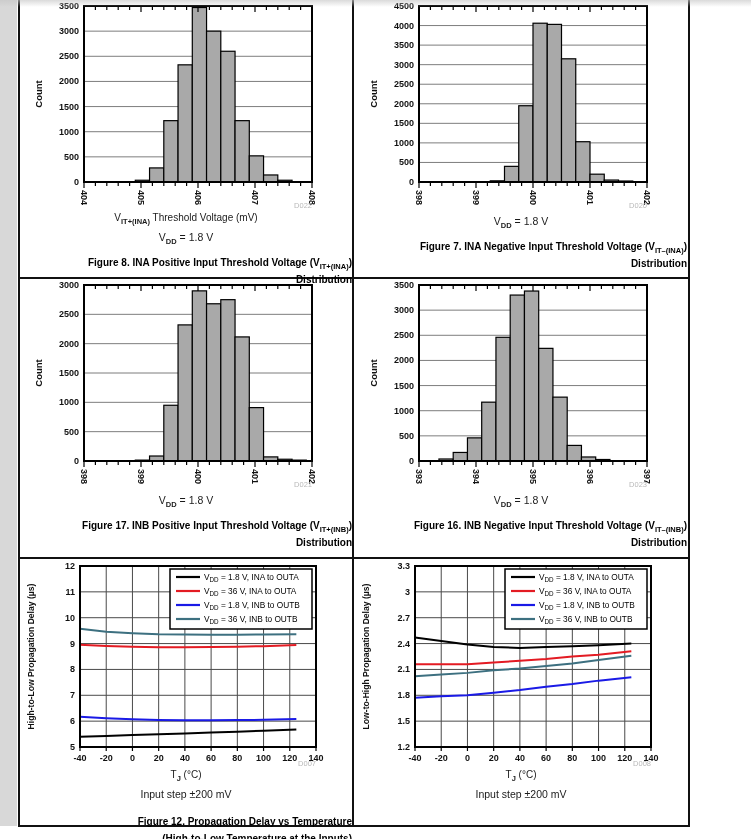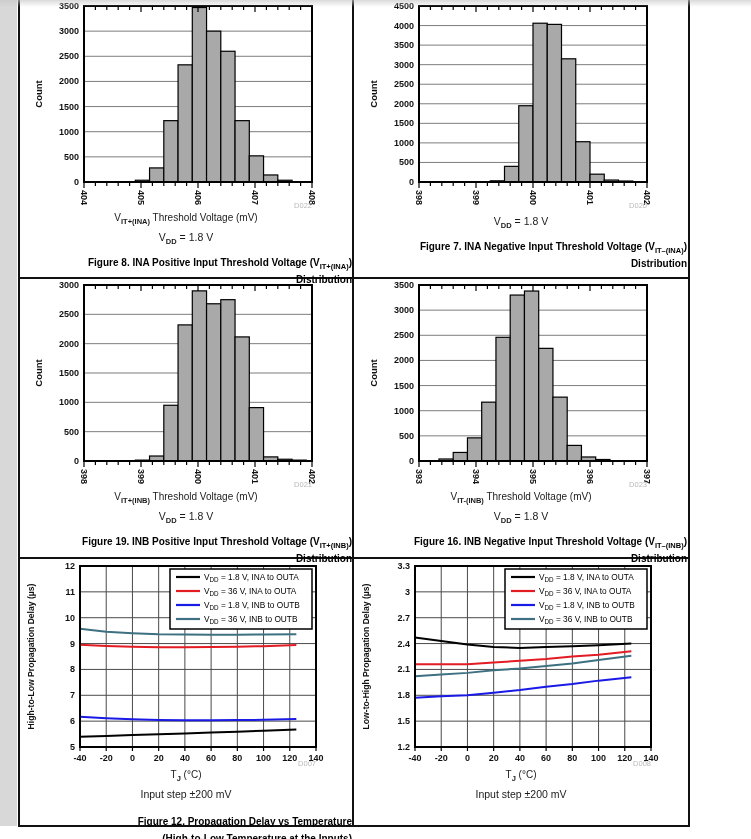--- a/index.html
+++ b/index.html
@@ -284,23 +284,22 @@
       <line x1="291.99999999998704" y1="182" x2="291.99999999998704" y2="188" stroke="#000" stroke-width="1.2"></line>
       <text transform="translate(61,190) rotate(90)" text-anchor="start" class="tick">398</text>
       <text transform="translate(118,190) rotate(90)" text-anchor="start" class="tick">399</text>
       <text transform="translate(175,190) rotate(90)" text-anchor="start" class="tick">400</text>
       <text transform="translate(232,190) rotate(90)" text-anchor="start" class="tick">401</text>
       <text transform="translate(289,190) rotate(90)" text-anchor="start" class="tick">402</text>
       <rect x="64" y="6" width="228" height="176" fill="none" stroke="#000" stroke-width="2"></rect>
       <text transform="translate(22,94) rotate(-90)" text-anchor="middle" class="ylab">Count</text>
       <text x="292" y="208" text-anchor="end" class="wm">D021</text>
     </svg>
-  <div class="xlabel"><span>V</span><sub>IT+(INB)</sub><span> Threshold Voltage (mV)</span></div>
   <div class="cond"><span>V</span><sub>DD</sub><span> = 1.8 V</span></div>
-  <div class="caption cap-hist"><span>Figure 19. INB Positive Input Threshold Voltage (V</span><sub>IT+(INB)</sub><span>)</span><br><span>Distribution</span></div>
+  <div class="caption cap-hist"><span>Figure 17. INB Positive Input Threshold Voltage (V</span><sub>IT+(INB)</sub><span>)</span><br><span>Distribution</span></div>
 </div>
 
 <div class="cell" style="left:355px;top:279px;">
   <svg width="332" height="212">
       <text x="59" y="185" text-anchor="end" class="tick">0</text>
       <line x1="64" y1="156.85714285714286" x2="292" y2="156.85714285714286" stroke="#7d7d7d" stroke-width="1"></line>
       <text x="59" y="159.85714285714286" text-anchor="end" class="tick">500</text>
       <line x1="64" y1="131.71428571428572" x2="292" y2="131.71428571428572" stroke="#7d7d7d" stroke-width="1"></line>
       <text x="59" y="134.71428571428572" text-anchor="end" class="tick">1000</text>
       <line x1="64" y1="106.57142857142857" x2="292" y2="106.57142857142857" stroke="#7d7d7d" stroke-width="1"></line>
@@ -370,21 +369,20 @@
       <line x1="291.99999999998704" y1="182" x2="291.99999999998704" y2="188" stroke="#000" stroke-width="1.2"></line>
       <text transform="translate(61,190) rotate(90)" text-anchor="start" class="tick">393</text>
       <text transform="translate(118,190) rotate(90)" text-anchor="start" class="tick">394</text>
       <text transform="translate(175,190) rotate(90)" text-anchor="start" class="tick">395</text>
       <text transform="translate(232,190) rotate(90)" text-anchor="start" class="tick">396</text>
       <text transform="translate(289,190) rotate(90)" text-anchor="start" class="tick">397</text>
       <rect x="64" y="6" width="228" height="176" fill="none" stroke="#000" stroke-width="2"></rect>
       <text transform="translate(22,94) rotate(-90)" text-anchor="middle" class="ylab">Count</text>
       <text x="292" y="208" text-anchor="end" class="wm">D023</text>
     </svg>
-  <div class="xlabel"><span>V</span><sub>IT-(INB)</sub><span> Threshold Voltage (mV)</span></div>
   <div class="cond"><span>V</span><sub>DD</sub><span> = 1.8 V</span></div>
   <div class="caption cap-hist"><span>Figure 16. INB Negative Input Threshold Voltage (V</span><sub>IT–(INB)</sub><span>)</span><br><span>Distribution</span></div>
 </div>
 
 <div class="cell" style="left:20px;top:559px;">
   <svg width="332" height="210">
       <text x="55" y="191" text-anchor="end" class="tick">5</text>
       <line x1="60" y1="162.14285714285714" x2="296" y2="162.14285714285714" stroke="#4a4a4a" stroke-width="1"></line>
       <text x="55" y="165.14285714285714" text-anchor="end" class="tick">6</text>
       <line x1="60" y1="136.28571428571428" x2="296" y2="136.28571428571428" stroke="#4a4a4a" stroke-width="1"></line>

